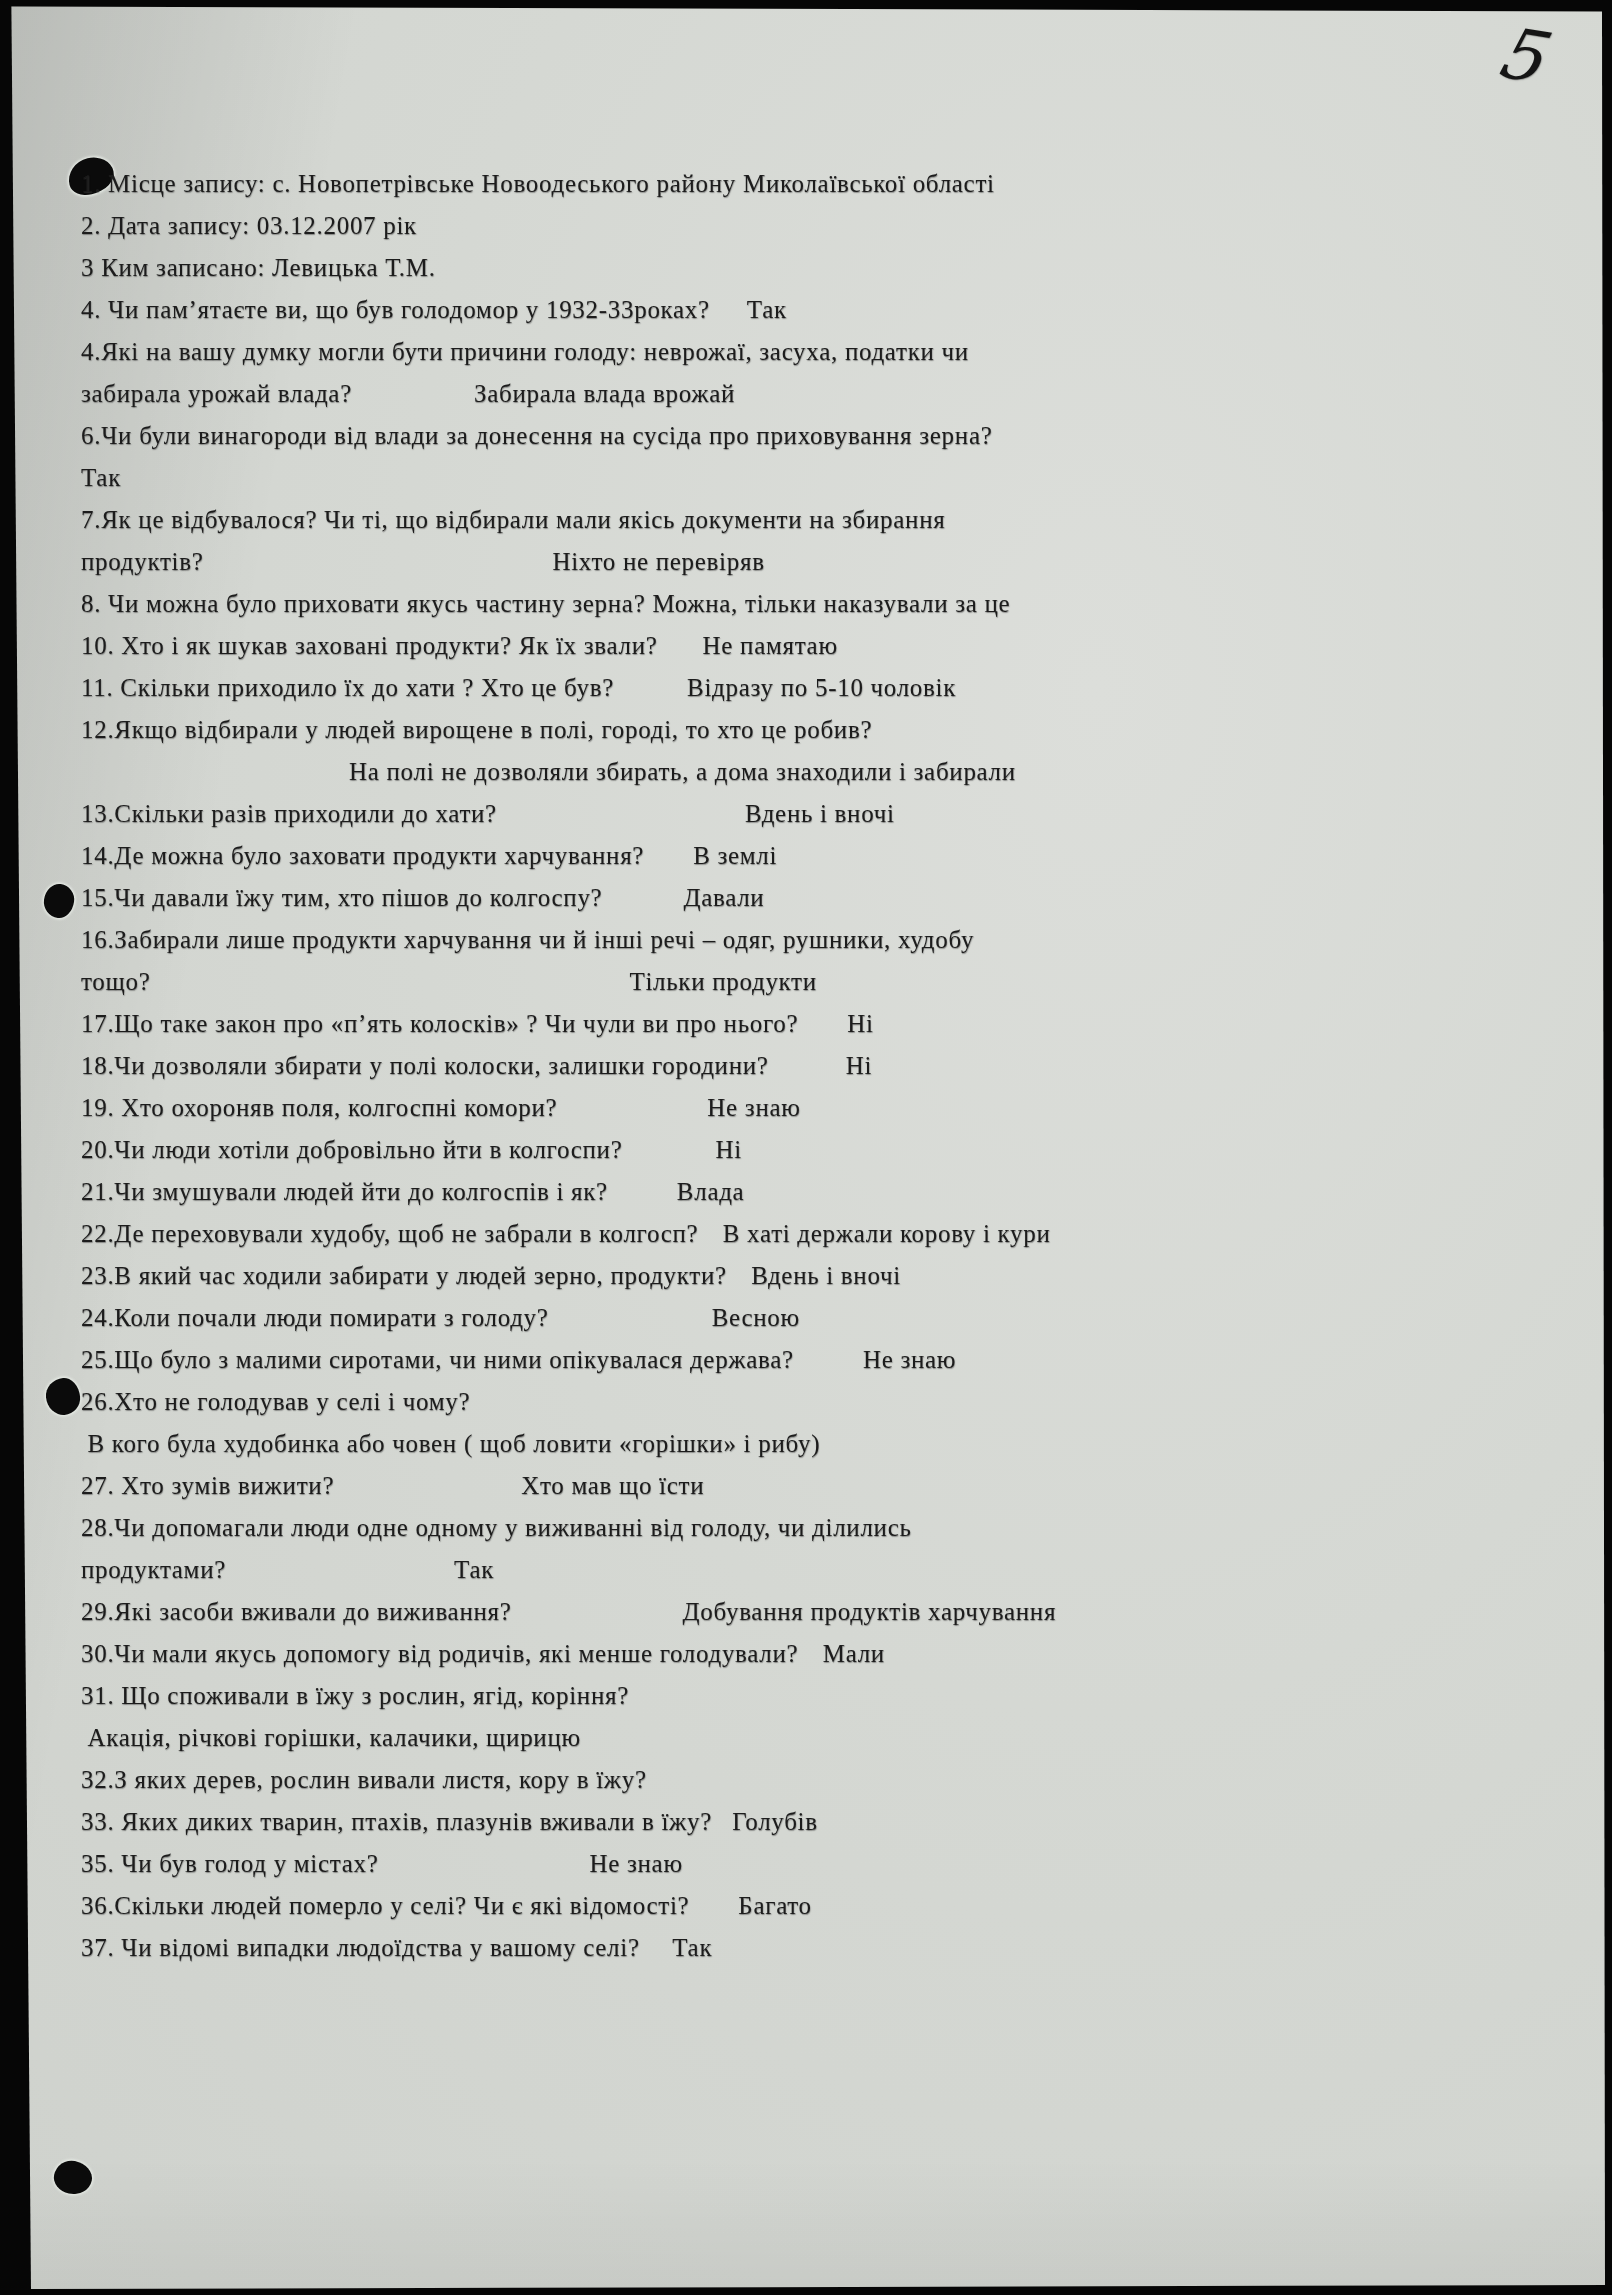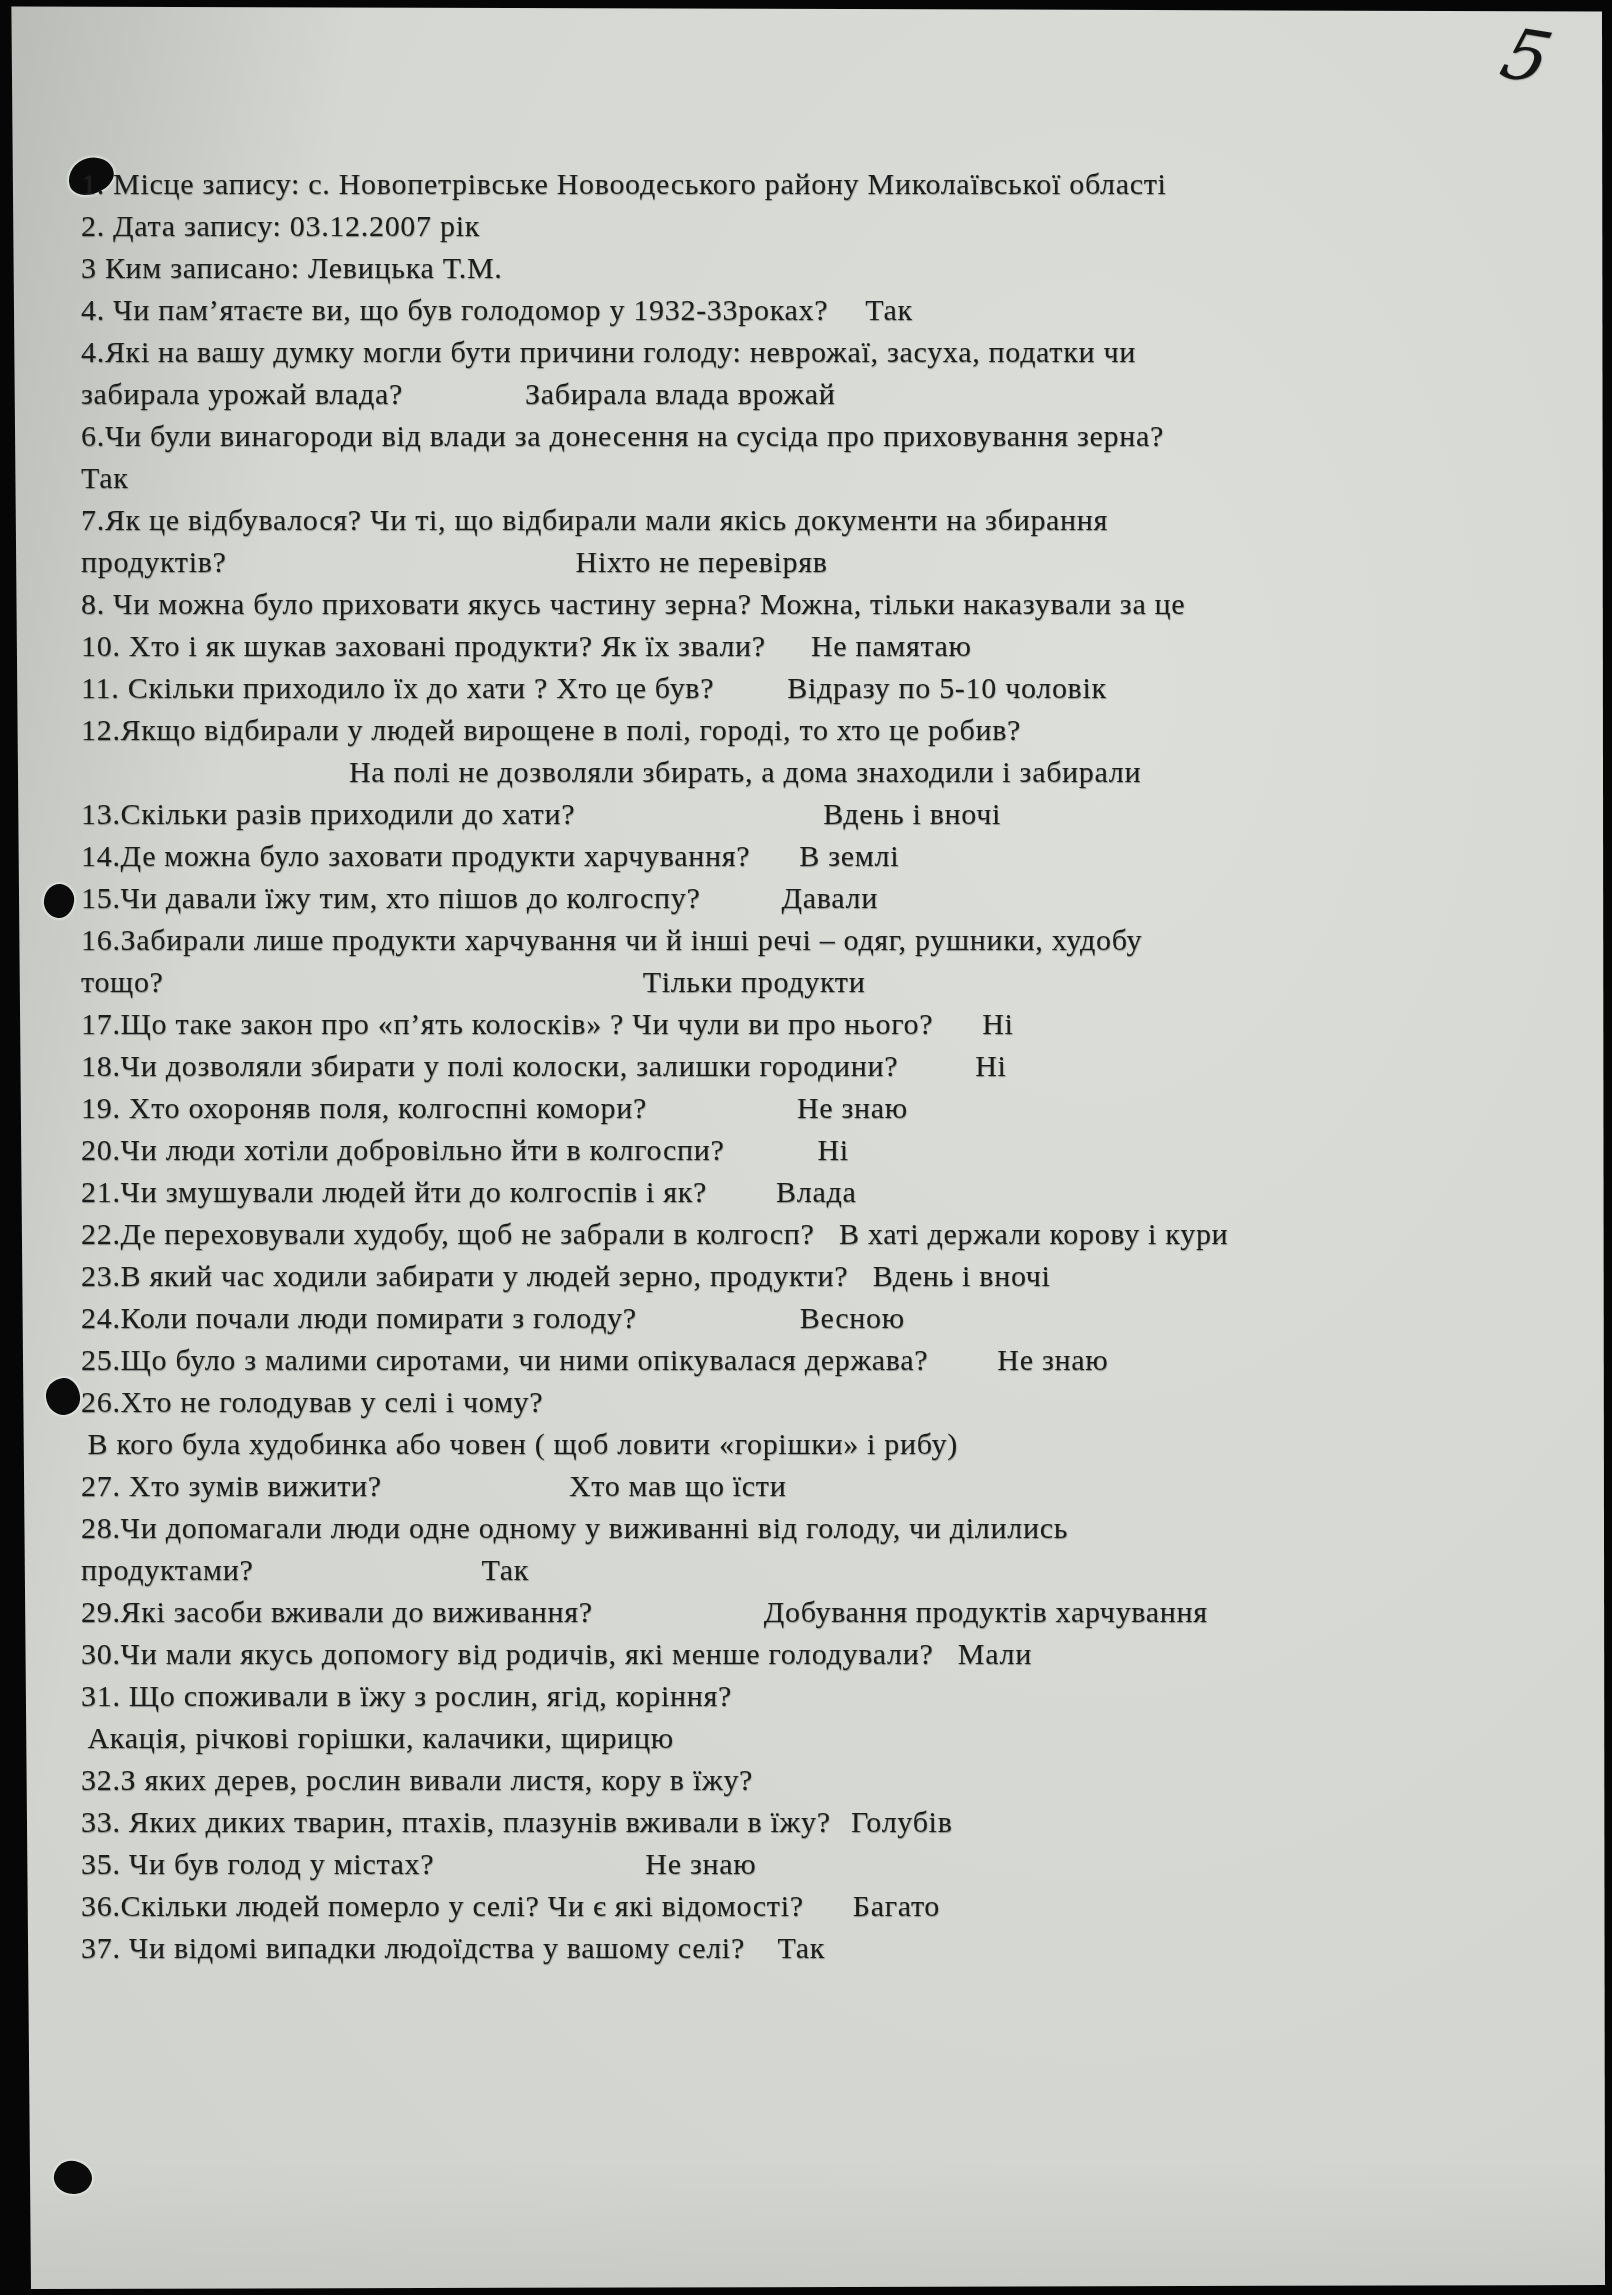--- a/index.html
+++ b/index.html
@@ -31,21 +31,21 @@
     position: absolute;
     left: 0;
     top: 163px;
     right: 0;
   }
   .line {
     height: 42px;
     line-height: 42px;
     padding-left: 81px;
     white-space: nowrap;
-    font-size: 30px;
+    font-size: 25px;
     letter-spacing: 0.7px;
     color: #1c1c1c;
     text-shadow: 0.5px 0.7px 1.1px rgba(70,70,70,0.55);
   }
   .seg { display: inline; }
   .hole {
     position: absolute;
     background: #0b0b0b;
     box-shadow: 0 0 2.4px 1.6px rgba(232,236,230,0.85);
   }

